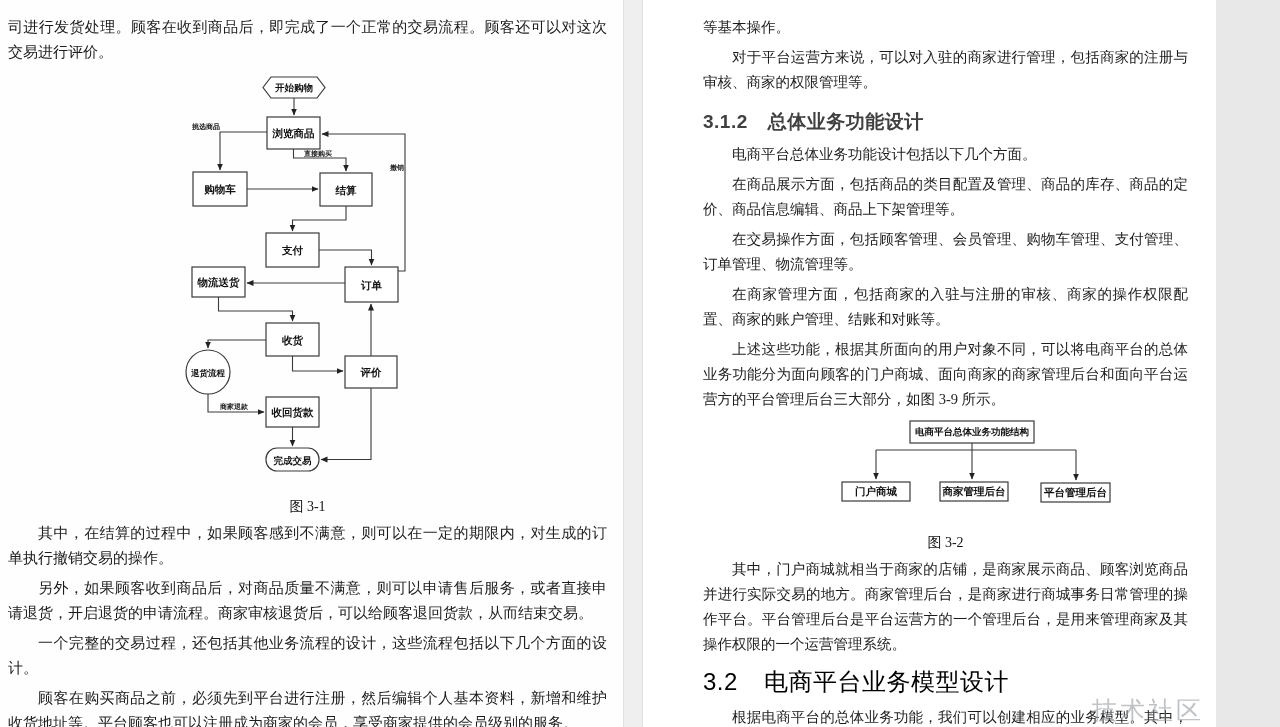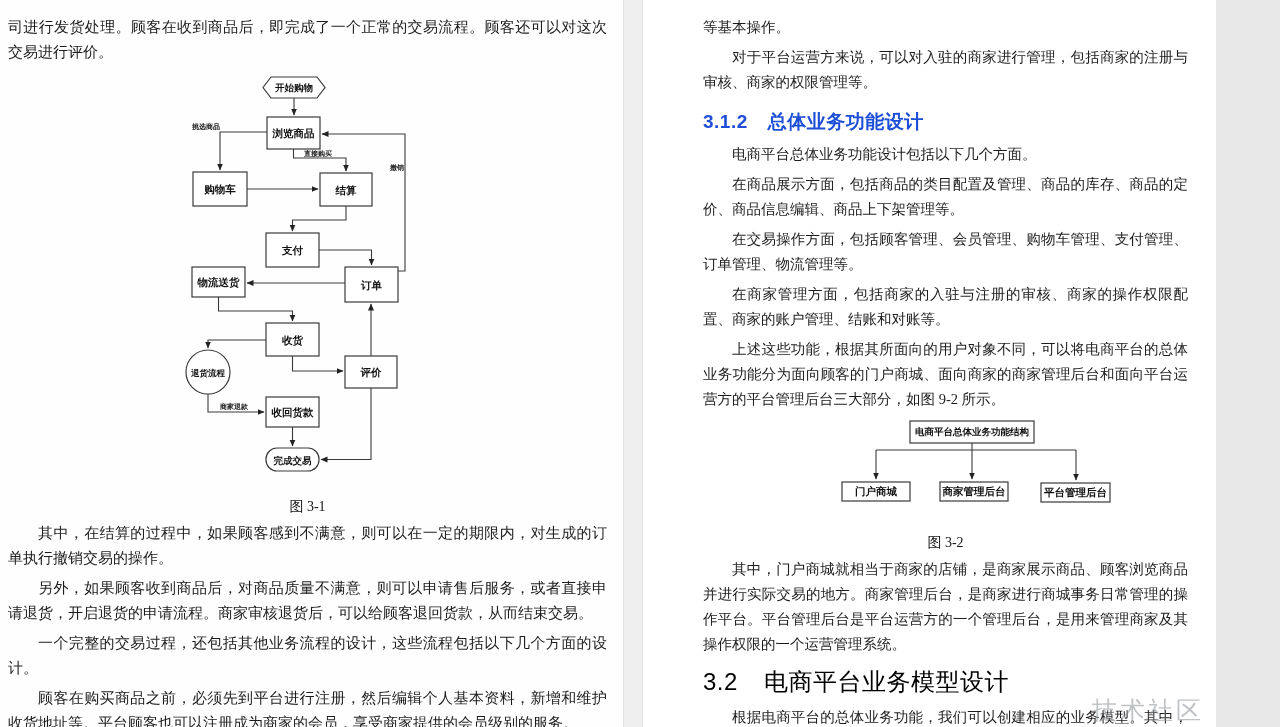--- a/index.html
+++ b/index.html
@@ -10,21 +10,21 @@
   .page-right{flex:1;box-sizing:border-box;padding:10px 28px 0 60px;background:#ffffff;position:relative;}
 
   p.body{font-size:15px;line-height:25px;text-align:justify;margin:5px 0 0 0;}
   .page-right p.body{font-size:14.5px;}
   p.indent{text-indent:2em;}
   p.noindent{text-indent:0;}
 
   .fig-caption{text-align:center;font-size:14px;line-height:18px;margin-top:19px;color:#111;}
 
   .h-sub{font-family:"Liberation Sans",sans-serif;font-weight:bold;font-size:19px;
-         line-height:25px;margin:14px 0 0 0;color:#1d4ed8;letter-spacing:0.5px;}
+         line-height:25px;margin:14px 0 0 0;color:#404040;letter-spacing:0.5px;}
   .h-sub .num{margin-right:20px;}
   .h-sec{font-family:"Liberation Sans",sans-serif;font-weight:normal;font-size:24px;
          line-height:30px;margin:10px 0 0 0;color:#000;letter-spacing:0.5px;}
   .h-sec .num{margin-right:26px;}
 
   svg.flowchart{display:block;margin:4px 0 0 162px;}
   svg.orgchart{display:block;margin:3px 0 0 134px;}
 
   .fbox{fill:#ffffff;stroke:#3a3a3a;stroke-width:1.2;}
   .fline{fill:none;stroke:#3a3a3a;stroke-width:1.1;}
@@ -141,21 +141,21 @@
     <p class="body indent">对于平台运营方来说，可以对入驻的商家进行管理，包括商家的注册与审核、商家的权限管理等。</p>
 
     <div class="h-sub">
       <span class="num">3.1.2</span><span>总体业务功能设计</span>
     </div>
 
     <p class="body indent" style="margin-top:8px">电商平台总体业务功能设计包括以下几个方面。</p>
     <p class="body indent">在商品展示方面，包括商品的类目配置及管理、商品的库存、商品的定价、商品信息编辑、商品上下架管理等。</p>
     <p class="body indent">在交易操作方面，包括顾客管理、会员管理、购物车管理、支付管理、订单管理、物流管理等。</p>
     <p class="body indent">在商家管理方面，包括商家的入驻与注册的审核、商家的操作权限配置、商家的账户管理、结账和对账等。</p>
-    <p class="body indent">上述这些功能，根据其所面向的用户对象不同，可以将电商平台的总体业务功能分为面向顾客的门户商城、面向商家的商家管理后台和面向平台运营方的平台管理后台三大部分，如图 9-2 所示。</p>
+    <p class="body indent">上述这些功能，根据其所面向的用户对象不同，可以将电商平台的总体业务功能分为面向顾客的门户商城、面向商家的商家管理后台和面向平台运营方的平台管理后台三大部分，如图 3-9 所示。</p>
 
     <svg class="orgchart" width="290" height="100" viewBox="0 0 290 100">
       <defs>
         <marker id="ah2" markerWidth="9" markerHeight="8" refX="6.5" refY="3" orient="auto" markerUnits="userSpaceOnUse">
           <path d="M0,0 L7,3 L0,6 z" fill="#222"></path>
         </marker>
       </defs>
       <g>
         <path class="fline" d="M135,28 V35"></path>
         <path class="fline" d="M39,35 H239"></path>

